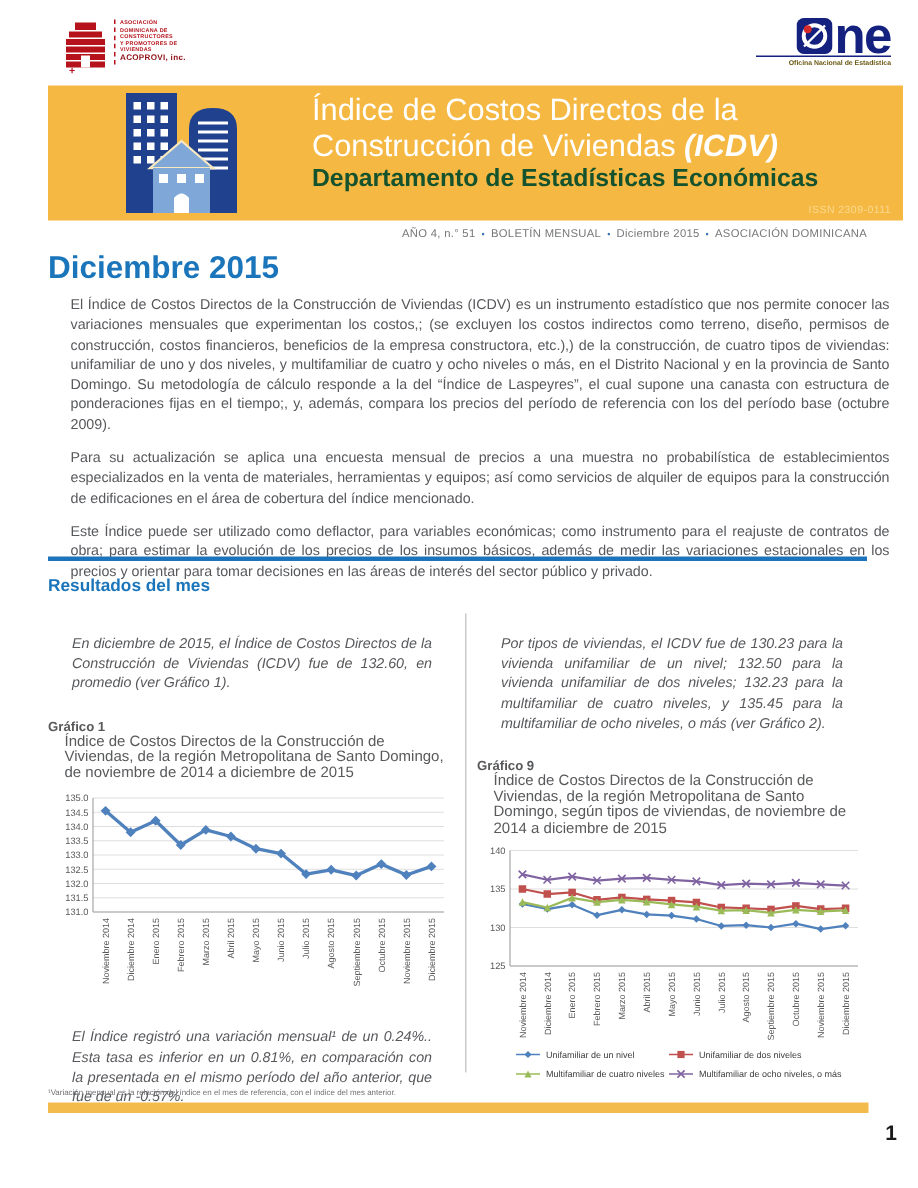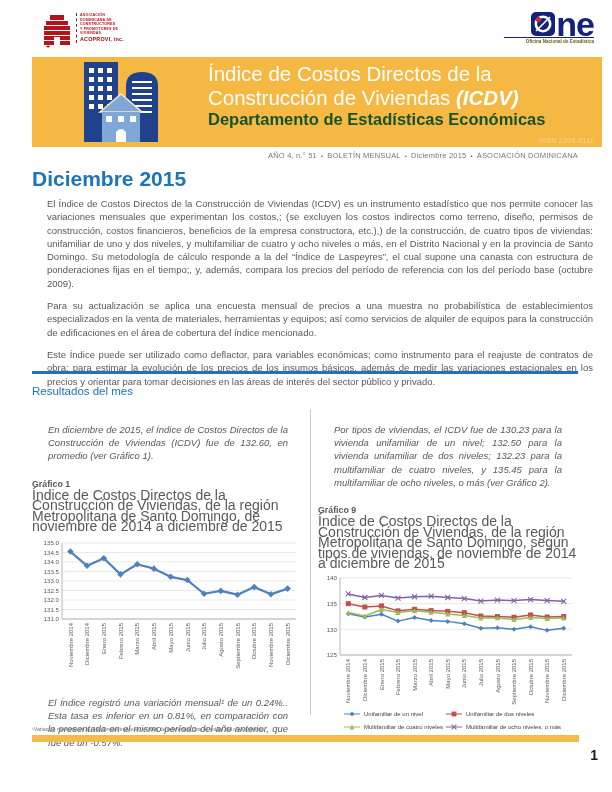--- a/index.html
+++ b/index.html
@@ -24,30 +24,30 @@
   .issn{position:absolute;right:8px;bottom:3px;font-size:7px;color:#FAD98F;letter-spacing:.3px;}
   
   .infobar{position:absolute;left:32px;top:151px;width:546px;text-align:right;
            font-size:7.5px;color:#76777A;letter-spacing:.2px;}
   .infobar .sep{color:#2E6DB4;margin:0 4px;font-size:6px;}
   
   .h-month{position:absolute;left:32px;top:167px;font-size:21px;font-weight:700;color:#1B75BB;}
   .intro{position:absolute;left:32px;top:197px;width:546px;margin-left:15px;}
   .intro p{margin:0 0 9px 0;font-size:9.5px;line-height:13.3px;color:#57585B;text-align:justify;}
   .rule{position:absolute;left:32px;top:371px;width:546px;height:3px;background:#1C75BC;}
-  .h-results{position:absolute;left:32px;top:385px;font-size:11.5px;font-weight:400;color:#1B75BB;}
+  .h-results{position:absolute;left:32px;top:385px;font-size:11.5px;font-weight:700;color:#1B75BB;}
   
   .col-divider{position:absolute;left:310px;top:409px;width:1px;height:306px;background:#C9CACC;}
   .col{position:absolute;top:407px;}
   .col.left{left:32px;width:272px;}
   .col.right{left:318px;width:260px;}
   .col p.body{margin:16px;font-size:9.5px;line-height:13.2px;color:#57585B;text-align:justify;font-style:italic;}
   .chart-head{margin-top:7px;}
   .chart-head .ct{font-size:8.8px;font-weight:700;color:#58595B;}
-  .chart-head .cs{font-size:14px;line-height:10.6px;color:#58595B;margin-top:1px;}
+  .chart-head .cs{font-size:10px;line-height:10.6px;color:#58595B;margin-top:1px;margin-left:11px;}
   svg.chart{display:block;margin-top:3px;}
   .after{margin-top:9px !important;}
   
   .footnote{position:absolute;left:32px;top:726px;font-size:5.3px;color:#707174;}
   .foot-bar{position:absolute;left:32px;top:735px;width:547px;height:7px;background:#F3BB4B;}
   .page-num{position:absolute;right:14px;top:747px;font-size:14px;font-weight:700;color:#1A1A1A;}
 </style>
 </head>
 <body>
 

